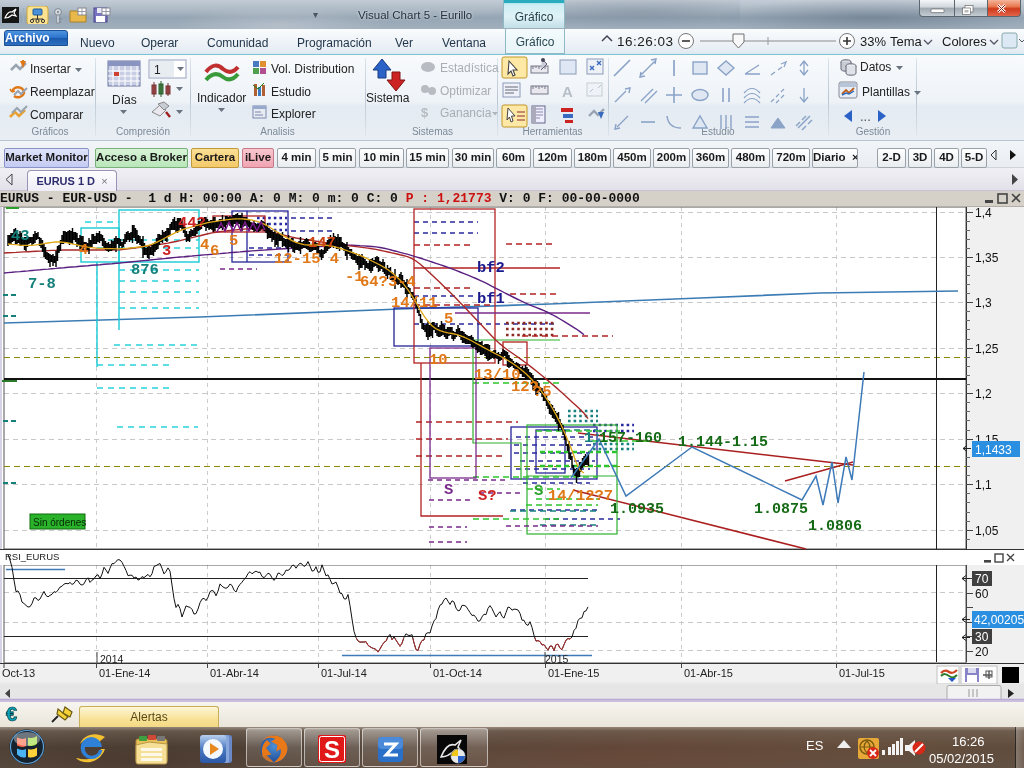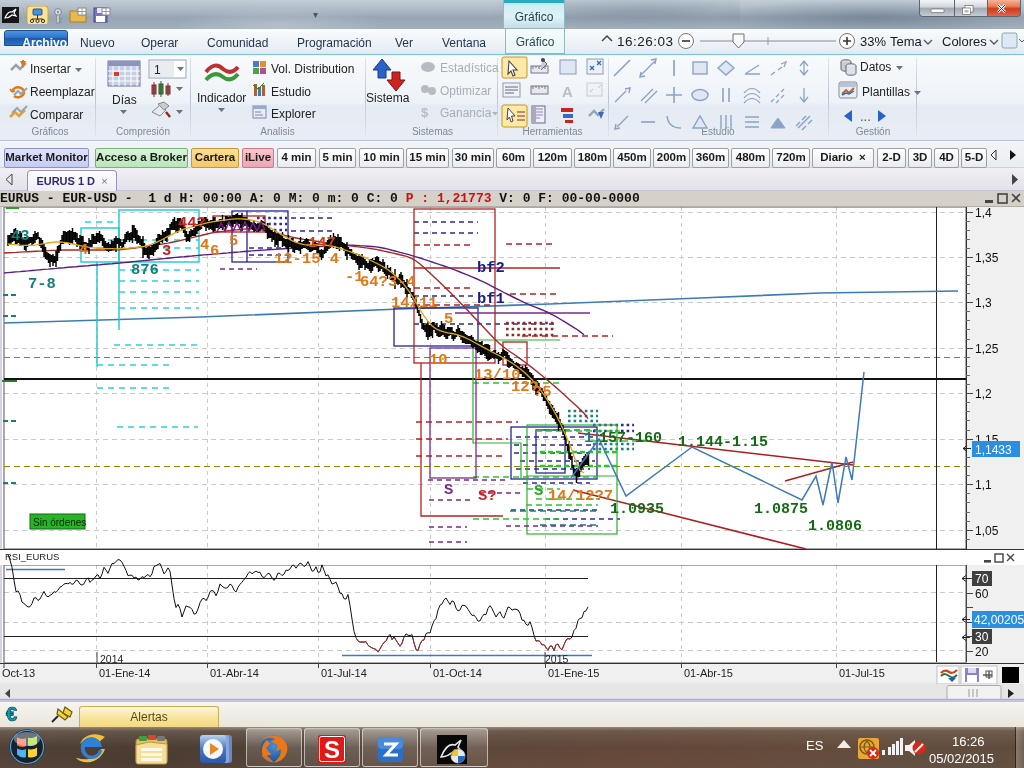--- a/index.html
+++ b/index.html
@@ -19,21 +19,21 @@
 .wbtn{position:absolute;top:0;height:17px;border:1px solid #5c666e;border-top:none;background:linear-gradient(180deg,#f4f6f8 0%,#cfd6dc 45%,#9fa8b0 50%,#c4ccd3 100%)}
 .wbtn.b1{left:0;width:36px;border-radius:0 0 0 4px}
 .wbtn.b2{left:35px;width:34px}
 .wbtn.b3{left:68px;width:34px;border-radius:0 0 4px 0;background:linear-gradient(180deg,#f5b49a 0%,#e87a52 40%,#cf3b1c 55%,#e2654a 100%)}
 
 #ctxhdr{left:503px;top:0;width:62px;height:28px;background:linear-gradient(180deg,#7edce8 0%,#cfeef4 18%,#dff2f6 60%,#c2dfe8 100%);border-left:1px solid #8fb9c4;border-right:1px solid #8fb9c4;font-size:12px;color:#1f3b44;text-align:center;padding-top:10px}
 #ctxhdr::before{content:"";position:absolute;left:0;top:0;width:100%;height:3px;background:#2aacbe}
 
 #tabrow{left:0;top:29px;width:1024px;height:25px;background:linear-gradient(180deg,#fafcfd,#e8eef5 80%,#dfe8f1)}
 .rtab{position:absolute;top:33px;height:21px;font-size:12px;color:#1e3348;padding:3px 0}
-#tab-archivo{left:4px;top:30px;width:64px;height:16px;background:linear-gradient(180deg,#4f94e0 0%,#2a72cc 50%,#1b59ad 52%,#2e6fc0 100%);border:1px solid #1b4f94;border-radius:3px 3px 0 0;color:#fff;font-weight:bold;text-align:right;padding-top:5px;font-size:12px}
+#tab-archivo{left:4px;top:30px;width:64px;height:16px;background:linear-gradient(180deg,#4f94e0 0%,#2a72cc 50%,#1b59ad 52%,#2e6fc0 100%);border:1px solid #1b4f94;border-radius:3px 3px 0 0;color:#fff;font-weight:bold;text-align:left;font-size:12px}
 #tab-grafico{left:505px;top:29px;width:60px;height:25px;background:linear-gradient(180deg,#f3fbfd,#e8f4f8);border:1px solid #8fb9c4;border-top:none;color:#2b4a52;text-align:center;padding-top:6px;font-size:12px}
 
 #timectl{left:590px;top:29px;width:434px;height:25px;font-size:13px;color:#222}
 
 #ribbon{left:0;top:54px;width:1024px;height:87px;background:linear-gradient(180deg,#f8fafc 0%,#eef3f8 55%,#e4ebf2 60%,#e9eef4 100%);border-top:1px solid #7ac3d1;border-bottom:1px solid #b7c4d1}
 .rgsep{position:absolute;top:58px;width:1px;height:78px;background:linear-gradient(180deg,#dde5ec,#b9c6d2 50%,#dde5ec)}
 .rglabel{position:absolute;top:126px;height:12px;font-size:10px;color:#7c8a97;text-align:center}
 
 #toolrow{left:0;top:141px;width:1024px;height:27px;background:linear-gradient(180deg,#f2f5f8,#e9edf1);border-bottom:1px solid #cdd4da}
 .tbtn{position:absolute;top:148px;height:20px;border:1px solid #98a0a8;border-radius:2px;font-size:11.5px;font-weight:bold;color:#1a1a1a;text-align:center;background:linear-gradient(180deg,#ffffff,#e9ecef);padding-top:2px;white-space:nowrap;overflow:hidden}
@@ -383,20 +383,21 @@
 <path d="M969 689v8M973 689v8M977 689v8" stroke="#999"></path>
 <path d="M1008 689l6 4.5 -6 4.5z" fill="#222"></path>
 <line x1="0" y1="699.5" x2="1024" y2="699.5" stroke="#b9a9d6" stroke-width="1.6"></line>
 </svg>
 
 <div id="titlebar" class="abs">
       <div class="smudge1 abs"></div>
       <div class="smudge2 abs"></div>
       <div class="smudge3 abs"></div>
     </div>
+<div id="apptitle" class="abs">Visual Chart 5 - Eurillo</div>
 <svg class="abs qat-ico" style="left:2px;top:6px" width="110" height="19">
 <rect x="0" y="1" width="17" height="16" fill="#151515"></rect>
 <path d="M3 12c2-5 4-7 7-6l4-3-2 4 2 3-4-1c-3 3-5 3-7 3z" fill="none" stroke="#fff" stroke-width="1.2"></path>
 <line x1="21.5" y1="2" x2="21.5" y2="17" stroke="#9fb0bd"></line>
 <rect x="25" y="0" width="21" height="19" rx="3" fill="#fce291" stroke="#caa53d"></rect>
 <rect x="31" y="3" width="9" height="6" rx="1" fill="#4a90d9" stroke="#1f5a9a"></rect>
 <path d="M35.5 9v4M30 13h11" stroke="#333" fill="none"></path>
 <circle cx="30" cy="15" r="1.6" fill="none" stroke="#333"></circle>
       <circle cx="35.5" cy="15" r="1.6" fill="none" stroke="#333"></circle>
       <circle cx="41" cy="15" r="1.6" fill="none" stroke="#333"></circle>
@@ -733,21 +734,21 @@
 <div class="tbtn abs" style="left:406px;width:43px">15 min</div>
 <div class="tbtn abs" style="left:452px;width:42px">30 min</div>
 <div class="tbtn abs" style="left:496px;width:35px">60m</div>
 <div class="tbtn abs" style="left:533px;width:39px">120m</div>
 <div class="tbtn abs" style="left:574px;width:37px">180m</div>
 <div class="tbtn abs" style="left:613px;width:38px">450m</div>
 <div class="tbtn abs" style="left:653px;width:37px">200m</div>
 <div class="tbtn abs" style="left:692px;width:37px">360m</div>
 <div class="tbtn abs" style="left:731px;width:39px">480m</div>
 <div class="tbtn abs" style="left:772px;width:38px">720m</div>
-<div class="tbtn abs" style="left:812px;width:62px">Diario&nbsp;&nbsp;×</div>
+<div class="tbtn abs" style="left:812px;width:46px">Diario&nbsp;&nbsp;×</div>
 <div class="tbtn abs" style="left:877px;width:29px">2-D</div>
 <div class="tbtn abs" style="left:908px;width:24px">3D</div>
 <div class="tbtn abs" style="left:934px;width:25px">4D</div>
 <div class="tbtn abs" style="left:961px;width:26px">5-D</div>
 <svg class="abs" style="left:988px;top:145px" width="36" height="20">
       <path d="M8 5l-5 5 5 5z" fill="none" stroke="#333"></path>
       <path d="M22 5l6 5-6 5z" fill="#111"></path>
     </svg>
 
 <div id="doctabrow" class="abs"></div>

